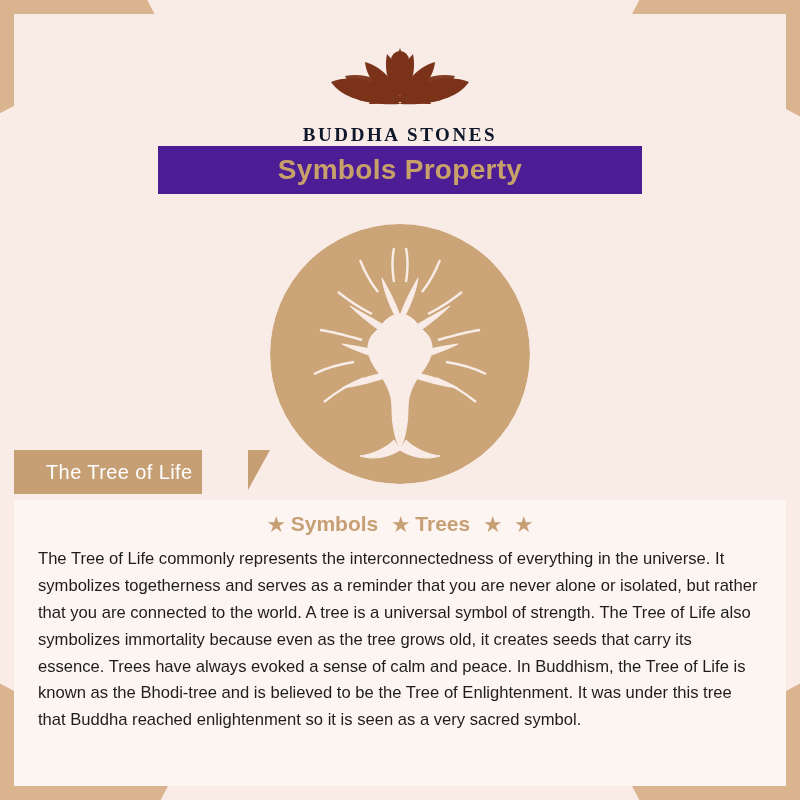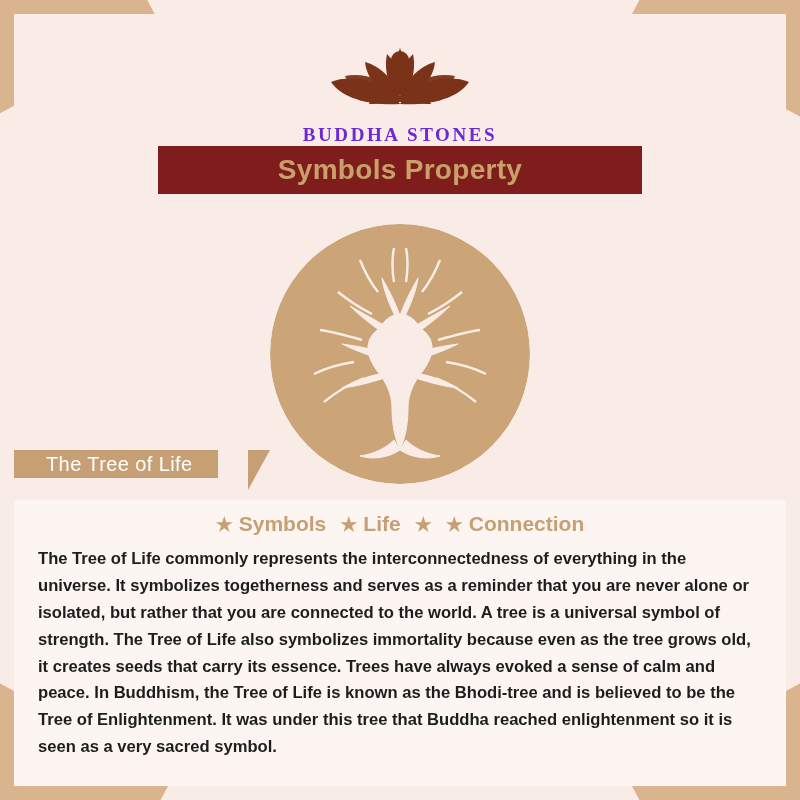--- a/index.html
+++ b/index.html
@@ -79,32 +79,32 @@
   }
   .logo-mark {
     display: block;
     margin: 0 auto;
   }
   .brand-name {
     margin-top: 4px;
     font-size: 19px;
     letter-spacing: 2.6px;
     font-weight: bold;
-    color: #6d28d9;
+    color: #0f172a;
     font-family: "Liberation Serif", serif;
   }
 
   
   .title-banner {
     position: absolute;
     top: 146px;
     left: 158px;
     width: 484px;
     height: 48px;
-    background: #7f1d1d;
+    background: #4c1d95;
     display: flex;
     align-items: center;
     justify-content: center;
   }
   .title-banner-text {
     font-size: 28px;
     font-weight: bold;
     color: #c8a06a;
     letter-spacing: 0.3px;
   }
@@ -116,25 +116,25 @@
     left: 268px;
     width: 264px;
     height: 264px;
   }
 
   
   .ribbon {
     position: absolute;
     top: 450px;
     left: 14px;
-    height: 28px;
+    height: 44px;
     background: #c79f74;
     display: flex;
     align-items: center;
-    padding: 0 26px 0 32px;
+    padding: 0 10px 0 32px;
     color: #ffffff;
     font-size: 20px;
     letter-spacing: 0.4px;
   }
   .ribbon-tail {
     position: absolute;
     top: 450px;
     left: 248px;
     width: 0;
     height: 0;
@@ -171,21 +171,21 @@
   .star {
     color: #c79f74;
     font-size: 19px;
     line-height: 1;
   }
   .body-text {
     margin: 4px 24px 0 24px;
     font-size: 16.6px;
     line-height: 1.62;
     color: #1d1d1d;
-    font-weight: bold;
+    font-weight: normal;
     text-align: left;
   }
 </style>
 </head>
 <body>
 
 <div class="page">
 
   <div class="corner corner-tl"></div>
   <div class="corner corner-tr"></div>
@@ -281,27 +281,26 @@
     <div class="ribbon-tail"></div>
 
     <div class="panel">
       <div class="keywords">
         <span class="keyword">
           <span class="star">★</span>
           <span>Symbols</span>
         </span>
         <span class="keyword">
           <span class="star">★</span>
-          <span>Life</span>
+          <span>Trees</span>
         </span>
         <span class="keyword">
           <span class="star">★</span>
         </span>
         <span class="keyword">
           <span class="star">★</span>
-          <span>Connection</span>
         </span>
       </div>
       <p class="body-text">The Tree of Life commonly represents the interconnectedness of everything in the universe. It symbolizes togetherness and serves as a reminder that you are never alone or isolated, but rather that you are connected to the world. A tree is a universal symbol of strength. The Tree of Life also symbolizes immortality because even as the tree grows old, it creates seeds that carry its essence. Trees have always evoked a sense of calm and peace. In Buddhism, the Tree of Life is known as the Bhodi-tree and is believed to be the Tree of Enlightenment. It was under this tree that Buddha reached enlightenment so it is seen as a very sacred symbol.</p>
     </div>
 
   </div>
 </div>
 
 </body></html>

